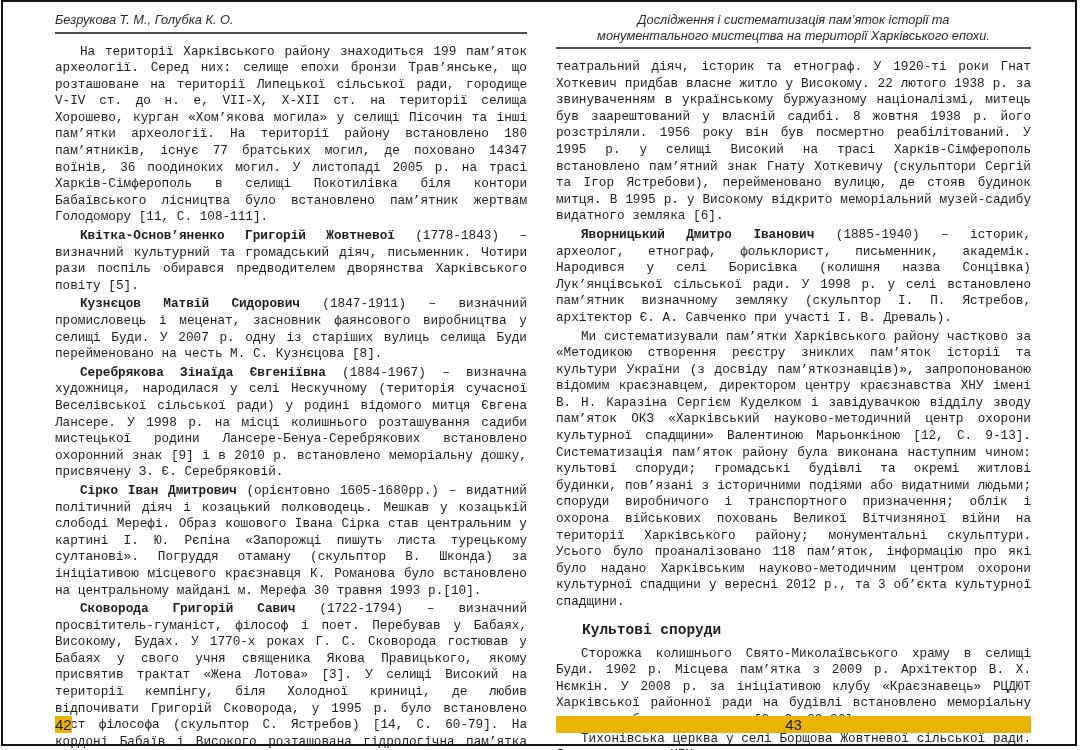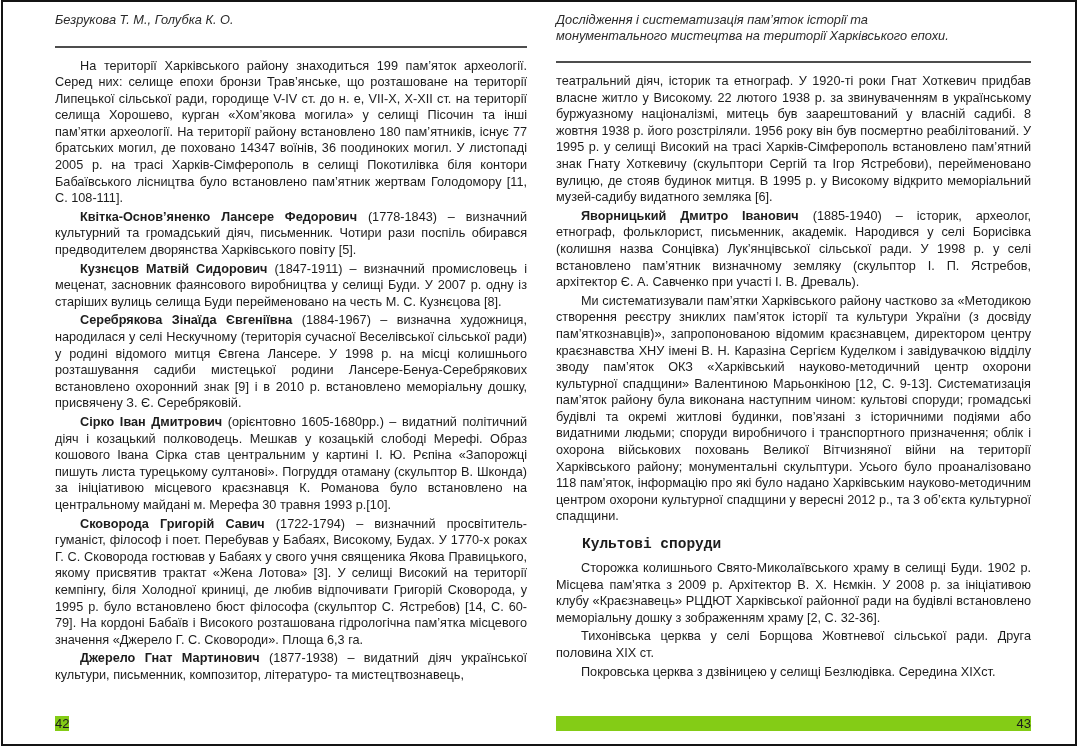--- a/index.html
+++ b/index.html
@@ -26,70 +26,71 @@
     top: 12px;
     width: 472px;
   }
   .col-left  { left: 55px; }
   .col-right { left: 556px; width: 475px; }
   .running-header {
     font-style: italic;
     font-size: 12.8px;
     line-height: 15.5px;
     color: #2a2a2a;
-    padding-bottom: 18px;
+    padding-bottom: 4px;
     border-bottom: 2.5px solid #4d4d4d;
     margin-bottom: 10px;
   }
-  .running-header.right { text-align: left; }
+  .running-header.right { text-align: center; }
   .para {
     margin: 0 0 2px 0;
     font-size: 12.7px;
     line-height: 16.6px;
     text-align: justify;
     text-indent: 25px;
     hyphens: auto;
+    font-family: Liberation Mono, monospace;
     -webkit-hyphens: auto;
   }
   .para.noindent { text-indent: 0; }
   .lead { font-weight: bold; }
   .section-heading {
     font-weight: bold;
     font-size: 14.5px;
     line-height: 18px;
     margin: 10px 0 7px 0;
     padding-left: 26px;
     font-family: Liberation Mono, monospace;
   }
   .pagenum {
     position: absolute;
     top: 716px;
-    font-size: 13px;
+    font-size: 15px;
     color: #1c1c1c;
-    background: #84cc16;
+    background: #eab308;
   }
   .pagenum.pn-left { left: 55px; }
   .pagenum.pn-right {
     left: 556px;
     width: 475px;
-    text-align: right;
+    text-align: center;
   }
 </style>
 </head>
 <body>
 
 <div class="frame"></div>
 
 <div class="col col-left">
   <div class="running-header">
     <span>Безрукова Т. М., Голубка К. О.</span>
   </div>
 
   <p class="para"><span class="lead"></span><span>На території Харківського району знаходиться 199 пам’яток археології. Серед них: селище епохи бронзи Трав’янське, що розташоване на території Липецької сільської ради, городище V-IV ст. до н. е, VII-X, X-XII ст. на території селища Хорошево, курган «Хом’якова могила» у селищі Пісочин та інші пам’ятки археології. На території району встановлено 180 пам’ятників, існує 77 братських могил, де поховано 14347 воїнів, 36 поодиноких могил. У листопаді 2005 р. на трасі Харків-Сімферополь в селищі Покотилівка біля контори Бабаївського лісництва було встановлено пам’ятник жертвам Голодомору [11, С. 108-111].</span></p>
-  <p class="para"><span class="lead">Квітка-Основ’яненко Лансере Федорович</span><span> (1778-1843) – визначний культурний та громадський діяч, письменник. Чотири рази поспіль обирався предводителем дворянства Харківського повіту [5].</span></p>
+  <p class="para"><span class="lead">Квітка-Основ’яненко Григорій Жовтневої</span><span> (1778-1843) – визначний культурний та громадський діяч, письменник. Чотири рази поспіль обирався предводителем дворянства Харківського повіту [5].</span></p>
   <p class="para"><span class="lead">Кузнєцов Матвій Сидорович</span><span> (1847-1911) – визначний промисловець і меценат, засновник фаянсового виробництва у селищі Буди. У 2007 р. одну із старіших вулиць селища Буди перейменовано на честь М. С. Кузнєцова [8].</span></p>
   <p class="para"><span class="lead">Серебрякова Зінаїда Євгеніївна</span><span> (1884-1967) – визначна художниця, народилася у селі Нескучному (територія сучасної Веселівської сільської ради) у родині відомого митця Євгена Лансере. У 1998 р. на місці колишнього розташування садиби мистецької родини Лансере-Бенуа-Серебрякових встановлено охоронний знак [9] і в 2010 р. встановлено меморіальну дошку, присвячену З. Є. Серебряковій.</span></p>
   <p class="para"><span class="lead">Сірко Іван Дмитрович</span><span> (орієнтовно 1605-1680рр.) – видатний політичний діяч і козацький полководець. Мешкав у козацькій слободі Мерефі. Образ кошового Івана Сірка став центральним у картині І. Ю. Рєпіна «Запорожці пишуть листа турецькому султанові». Погруддя отаману (скульптор В. Шконда) за ініціативою місцевого краєзнавця К. Романова було встановлено на центральному майдані м. Мерефа 30 травня 1993 р.[10].</span></p>
   <p class="para"><span class="lead">Сковорода Григорій Савич</span><span> (1722-1794) – визначний просвітитель-гуманіст, філософ і поет. Перебував у Бабаях, Високому, Будах. У 1770-х роках Г. С. Сковорода гостював у Бабаях у свого учня священика Якова Правицького, якому присвятив трактат «Жена Лотова» [3]. У селищі Високий на території кемпінгу, біля Холодної криниці, де любив відпочивати Григорій Сковорода, у 1995 р. було встановлено бюст філософа (скульптор С. Ястребов) [14, С. 60-79]. На кордоні Бабаїв і Високого розташована гідрологічна пам’ятка місцевого значення «Джерело Г. С. Сковороди». Площа 6,3 га.</span></p>
   <p class="para"><span class="lead">Джерело Гнат Мартинович</span><span> (1877-1938) – видатний діяч української культури, письменник, композитор, літературо- та мистецтвознавець,</span></p>
 </div>
 
 <div class="col col-right">
   <div class="running-header right">
     <span>Дослідження і систематизація пам’яток історії та</span><br>

